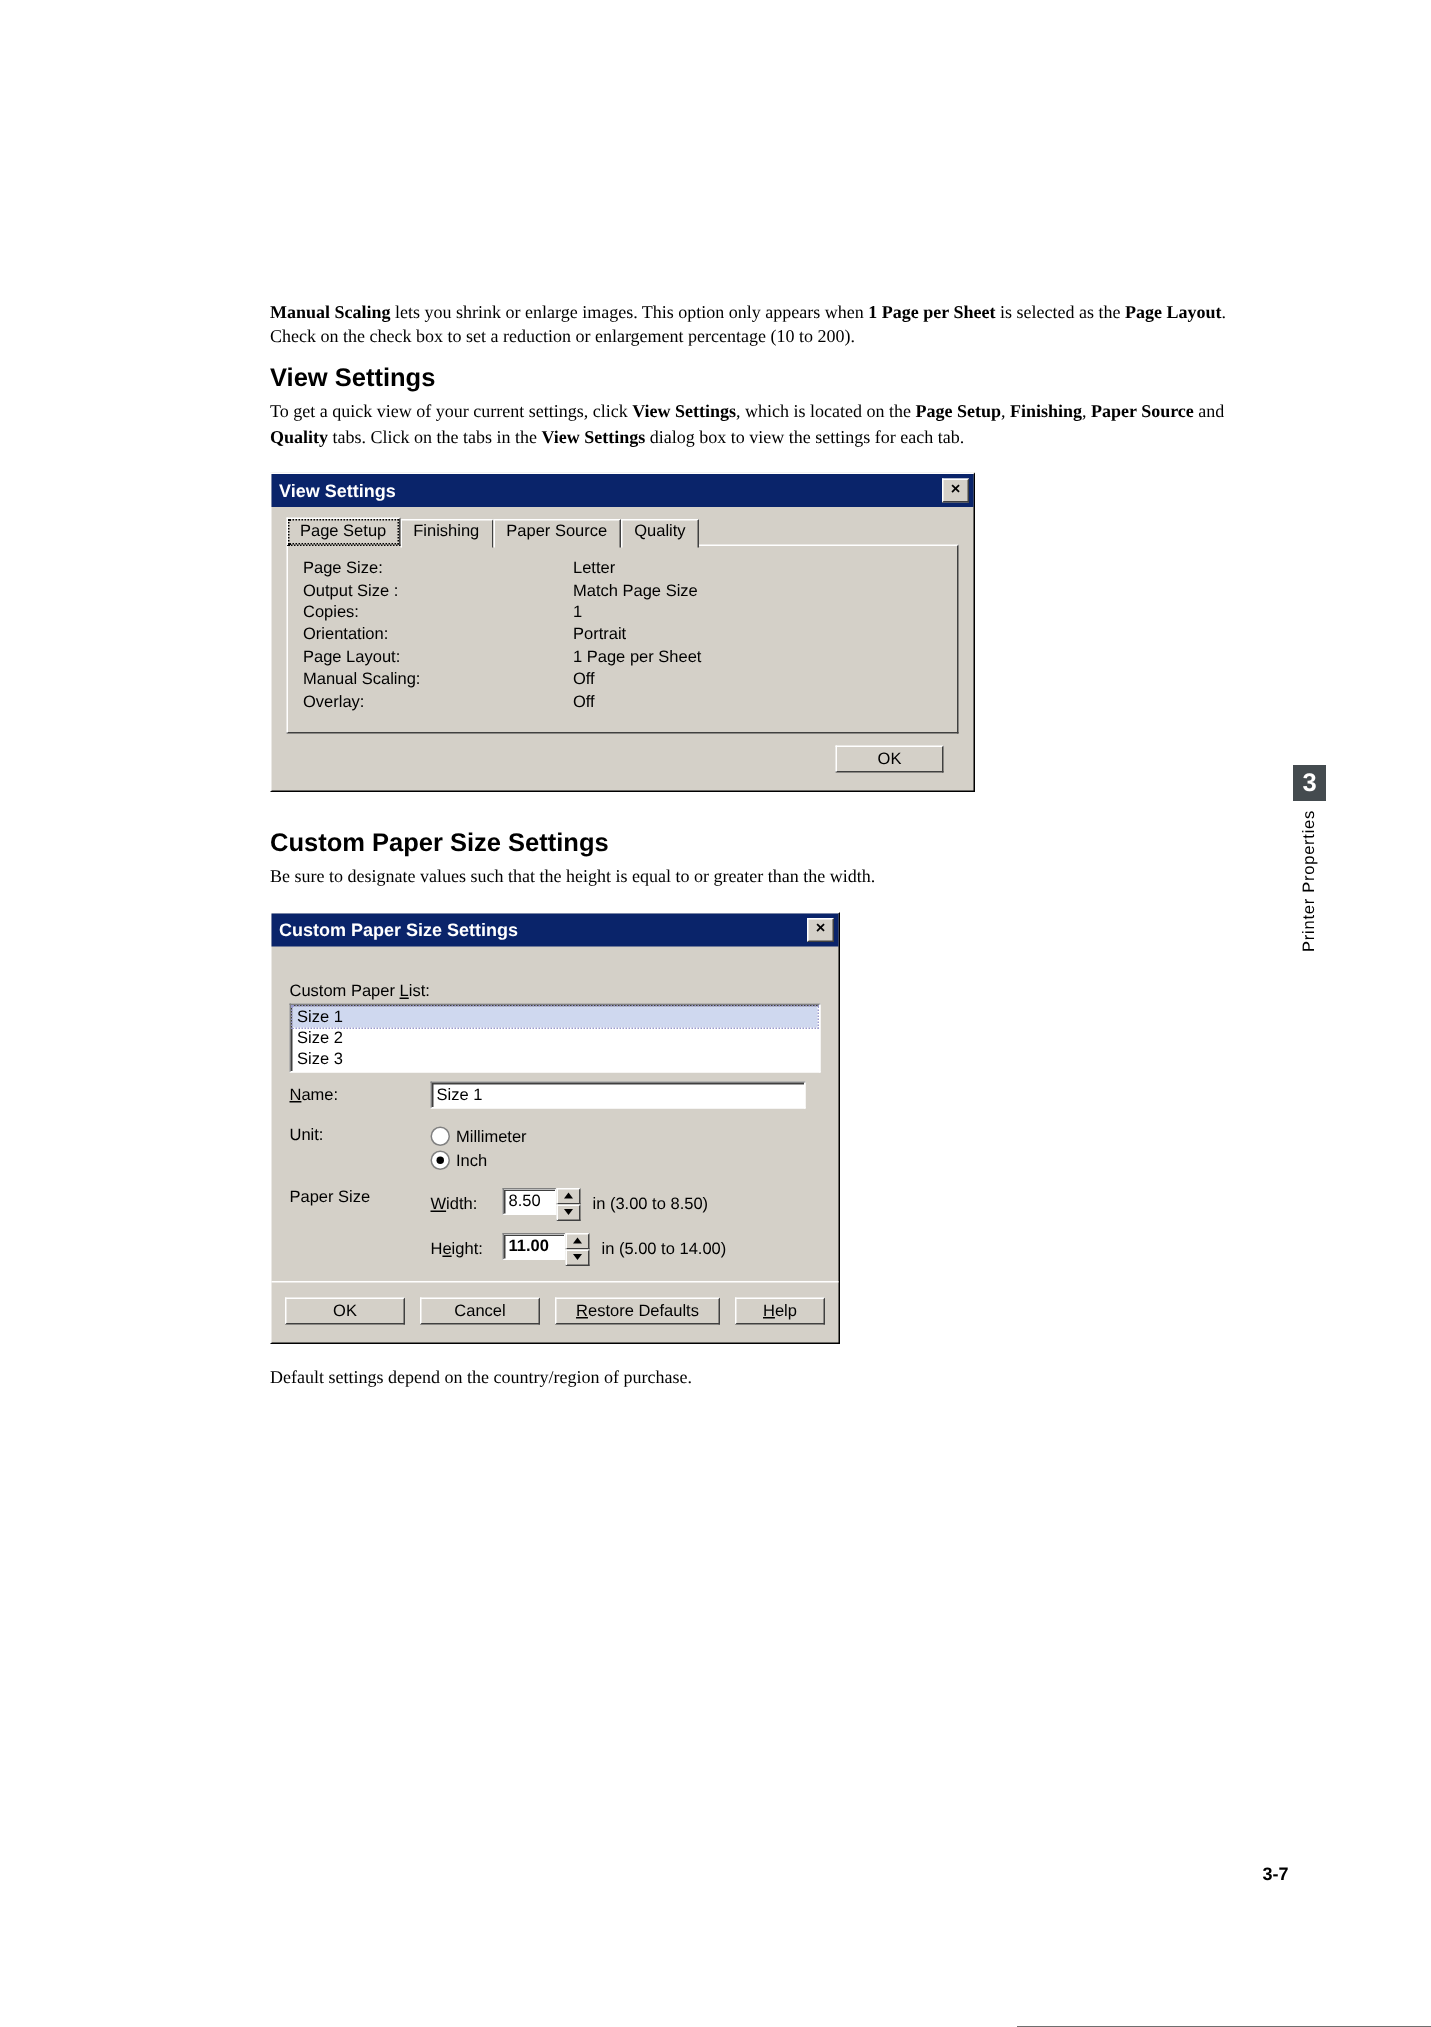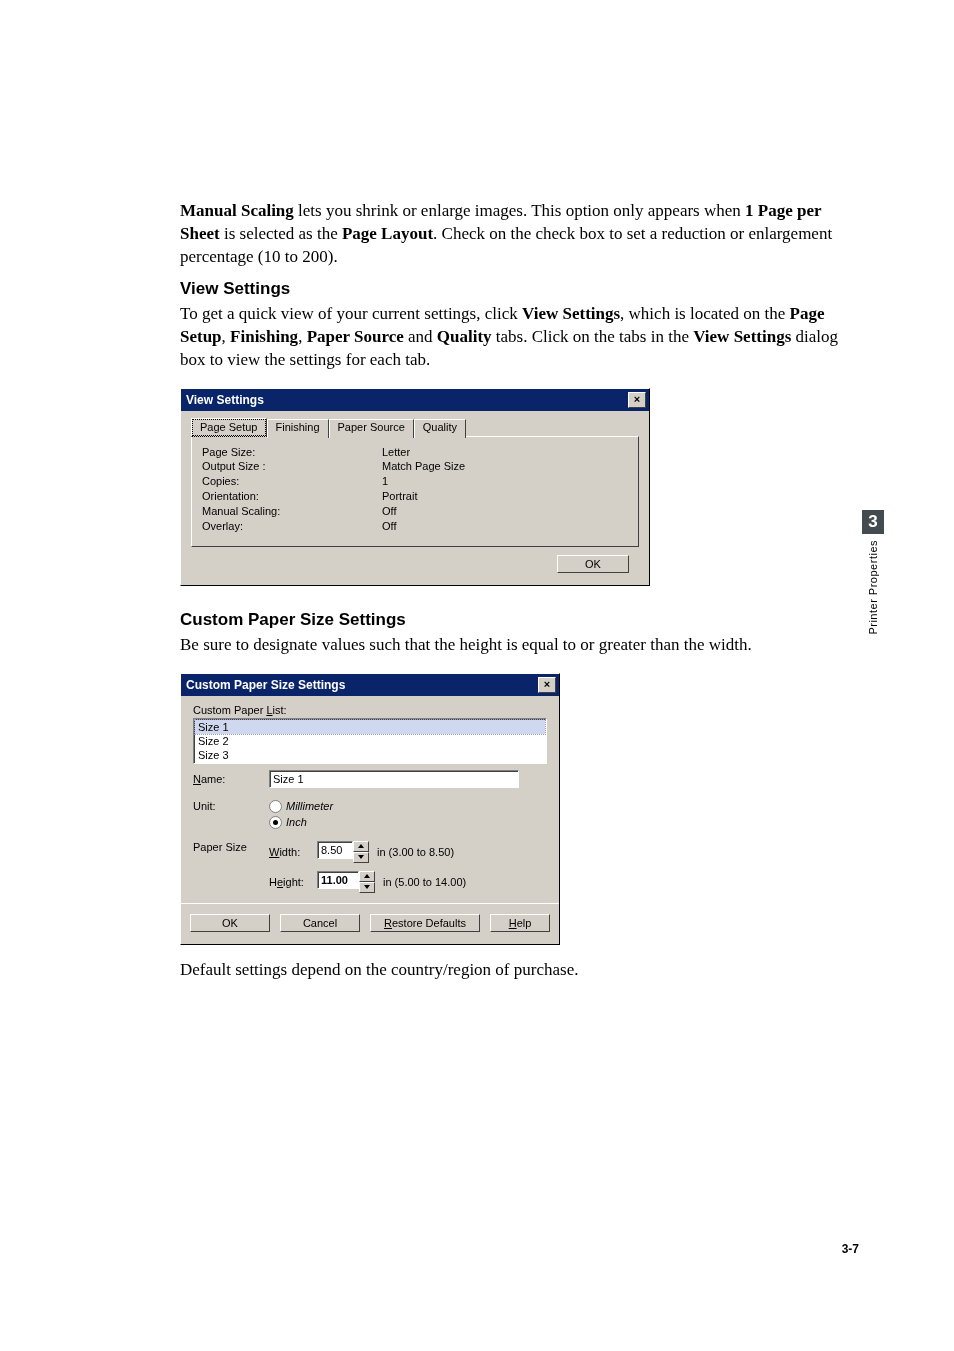--- a/index.html
+++ b/index.html
@@ -12,21 +12,21 @@
   }
   .page {
     background: #fff;
     width: 954px;
     min-height: 1351px;
     position: relative;
     box-sizing: border-box;
     padding: 200px 110px 60px 180px;
   }
   .body-text {
-    font-size: 17px;
+    font-size: 12px;
     line-height: 1.35;
     margin: 0 0 8px 0;
   }
   .section-heading {
     font-family: Arial, Helvetica, sans-serif;
     font-weight: bold;
     font-size: 17px;
     margin: 10px 0 4px 0;
   }
   b { font-weight: bold; }
@@ -159,26 +159,26 @@
     line-height: 14px;
   }
   .list-item.selected {
     outline: 1px dotted #99c;
     background: #cfd8ef;
   }
   .form-row {
     display: flex;
     align-items: center;
     padding: 6px 12px;
-    gap: 6px;
+    gap: 24px;
     font-size: 11px;
   }
   .form-row .lbl { width: 70px; }
   .radio-col { display: flex; flex-direction: column; gap: 3px; }
-  .radio-opt { display: flex; align-items: flex-start; gap: 4px; font-style: italic; }
+  .radio-opt { display: flex; align-items: flex-end; gap: 4px; }
   .radio-circle {
     width: 11px; height: 11px; border-radius: 50%;
     background: #fff; border: 1px solid #808080;
     display: inline-flex; align-items: center; justify-content: center;
   }
   .radio-circle .dot {
     width: 5px; height: 5px; border-radius: 50%; background: #000;
   }
   .spinbox {
     display: inline-flex; align-items: stretch;
@@ -284,20 +284,24 @@
         </div>
       <div class="kv-row">
           <div class="k">Copies:</div>
           <div class="v">1</div>
         </div>
       <div class="kv-row">
           <div class="k">Orientation:</div>
           <div class="v">Portrait</div>
         </div>
       <div class="kv-row">
+          <div class="k">Page Layout:</div>
+          <div class="v">1 Page per Sheet</div>
+        </div>
+      <div class="kv-row">
           <div class="k">Manual Scaling:</div>
           <div class="v">Off</div>
         </div>
       <div class="kv-row">
           <div class="k">Overlay:</div>
           <div class="v">Off</div>
         </div>
     </div>
     <div class="btn-row-right">
       <span class="win-btn">OK</span>
@@ -308,21 +312,21 @@
   <div class="section-heading">Custom Paper Size Settings</div>
   <p class="body-text">Be sure to designate values such that the height is equal to or greater than the width.</p>
 
   
   <div class="dialog" style="width:380px;">
     <div class="titlebar">
       <span>Custom Paper Size Settings</span>
       <span class="close-btn">×</span>
     </div>
 
-    <div style="padding:8px 12px 2px 12px; font-size:11px;">
+    <div style="padding:24px 12px 2px 12px; font-size:11px;">
       <span>Custom Paper </span><span class="u">L</span><span>ist:</span>
     </div>
     <div style="padding:0 12px;">
       <div class="list sunken" style="height:46px; padding:1px;">
         <div class="list-item selected">Size 1</div>
         <div class="list-item">Size 2</div>
         <div class="list-item">Size 3</div>
       </div>
     </div>
 

